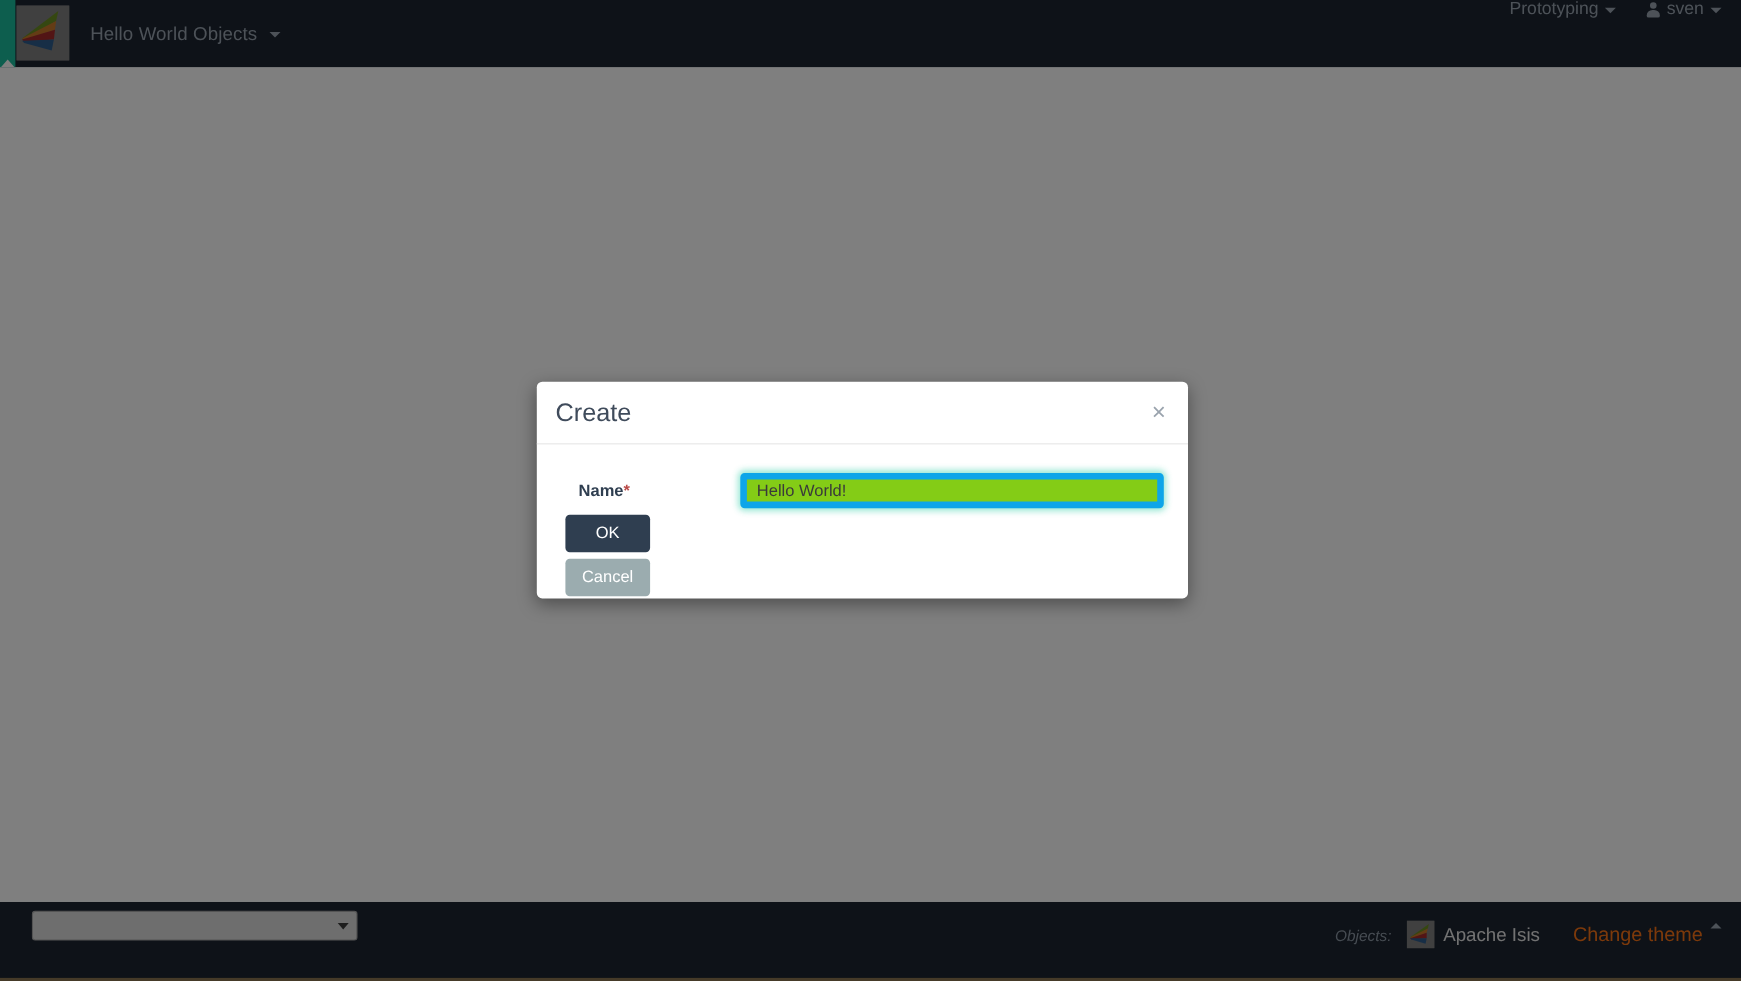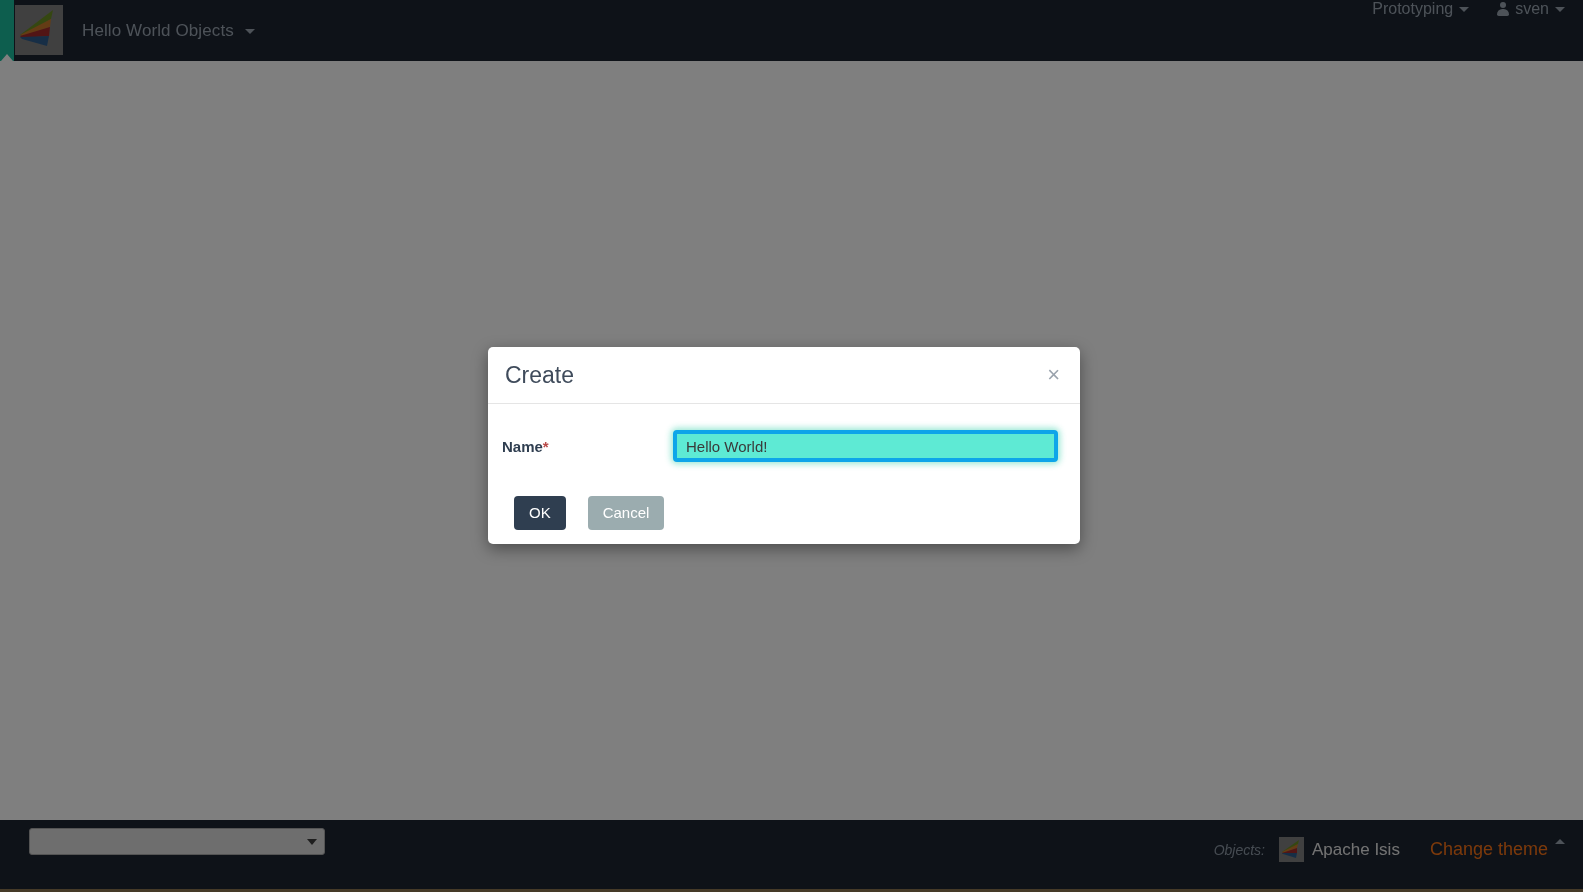--- a/index.html
+++ b/index.html
@@ -208,21 +208,21 @@
     right: 14px; top: 13px;
     background: none; border: none;
     font-size: 22px;
     line-height: 1;
     color: #9aa3ad;
     cursor: pointer;
     padding: 4px 6px;
     font-family: "Liberation Sans", sans-serif;
   }
   .modal-body {
-    padding: 26px 22px 0 10px;
+    padding: 26px 22px 0 34px;
     position: relative;
     height: 140px;
   }
   .field-row {
     display: flex;
     align-items: flex-start;
   }
   .field-label {
     width: 158px;
     padding-top: 8px;
@@ -240,31 +240,31 @@
   .field-input-wrap {
     position: relative;
     flex: 1;
     padding-left: 20px;
   }
   .text-input {
     width: 385px; height: 32px;
     font-size: 15px;
     color: #3a3a3a;
     padding: 4px 9px;
-    border: 4px solid #0ea5e9;
+    border: 6px solid #0ea5e9;
     border-radius: 4px;
     outline: none;
-    background: #5eead4;
+    background: #84cc16;
     box-shadow: 0 0 6px 2px rgba(29, 201, 160, .45);
     font-family: "Liberation Sans", sans-serif;
   }
   .modal-buttons {
     position: absolute;
-    left: 26px; bottom: 14px;
-    display: flex; gap: 22px;
+    left: 26px; bottom: 2px;
+    display: flex; gap: 6px; flex-direction: column;
   }
   .btn {
     border: none;
     border-radius: 4px;
     font-size: 15px;
     color: #ffffff;
     padding: 8px 15px;
     cursor: pointer;
     font-family: "Liberation Sans", sans-serif;
     line-height: 1.2;

